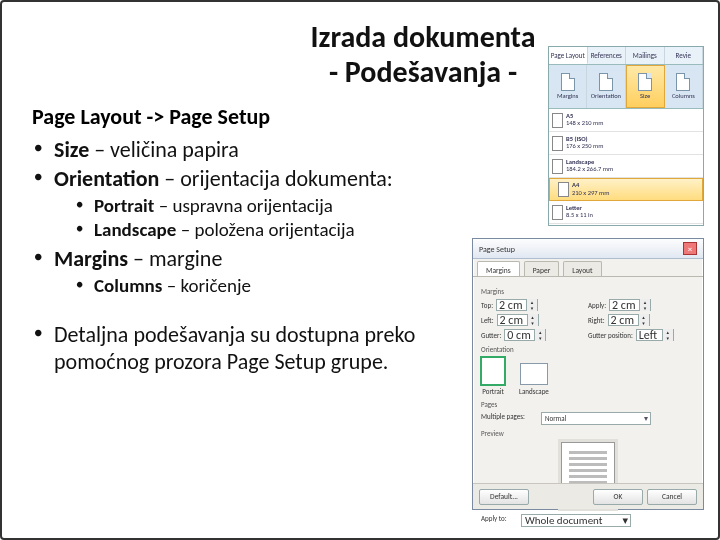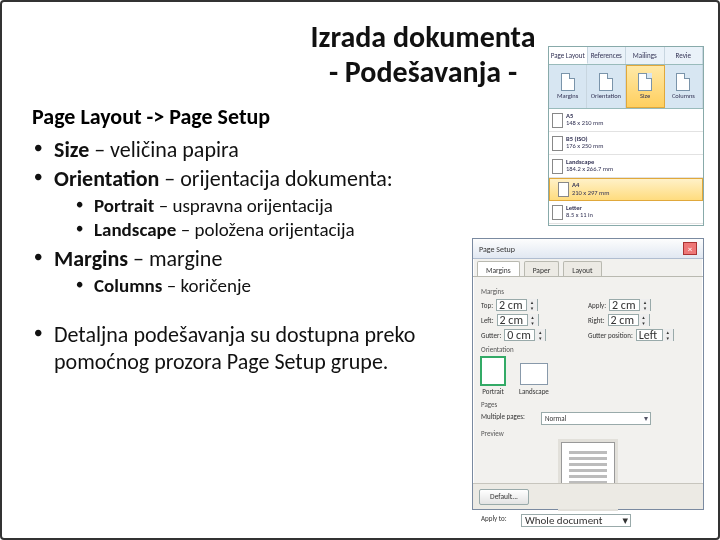--- a/index.html
+++ b/index.html
@@ -203,16 +203,20 @@
       <div class="group-label">Preview</div>
       <div class="preview"></div>
 
       <div class="mrow" style="margin-top:6px">
         <span style="font-size:7px; width:40px;">Apply to:</span>
         <div class="sel-small">Whole document</div>
       </div>
     </div>
     <div class="dfoot">
       <div class="dbtn">Default...</div>
+      <div style="display:flex; gap:4px;">
+        <div class="dbtn">OK</div>
+        <div class="dbtn">Cancel</div>
+      </div>
     </div>
   </div>
 
 </div>
 
 </body></html>

